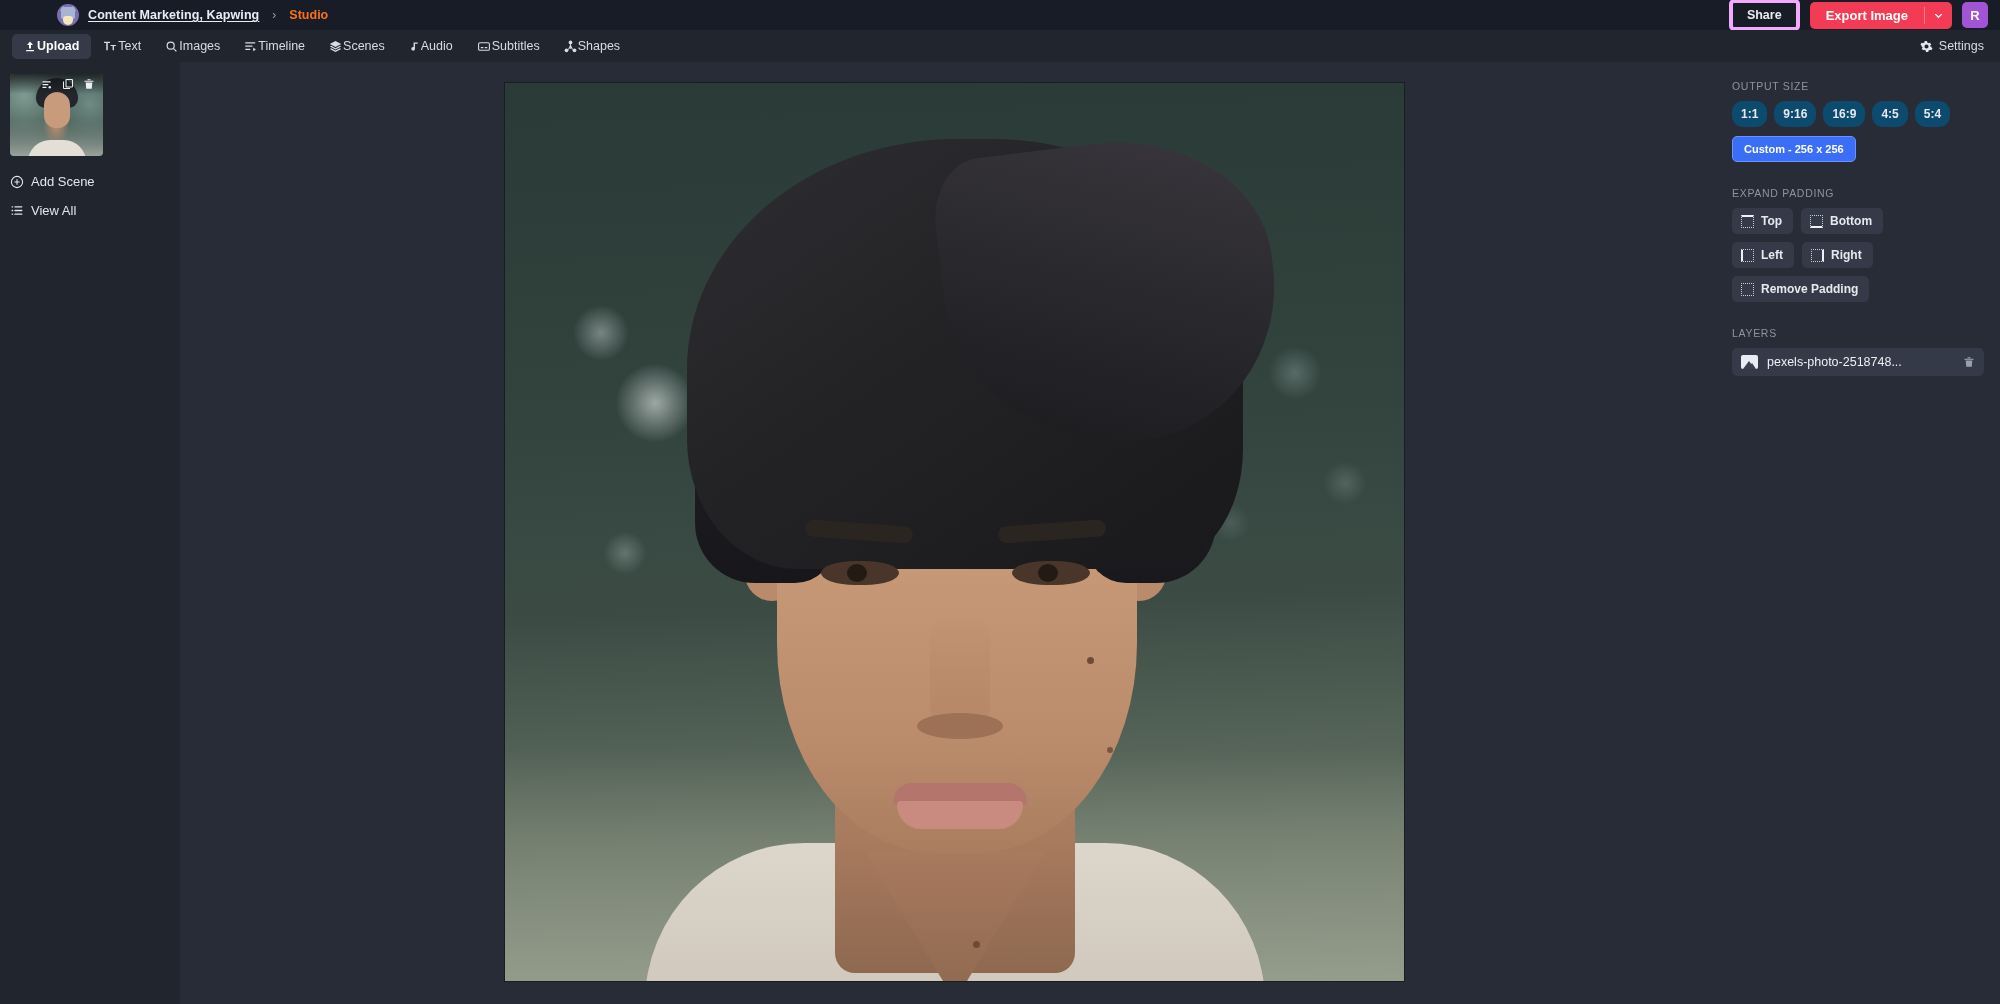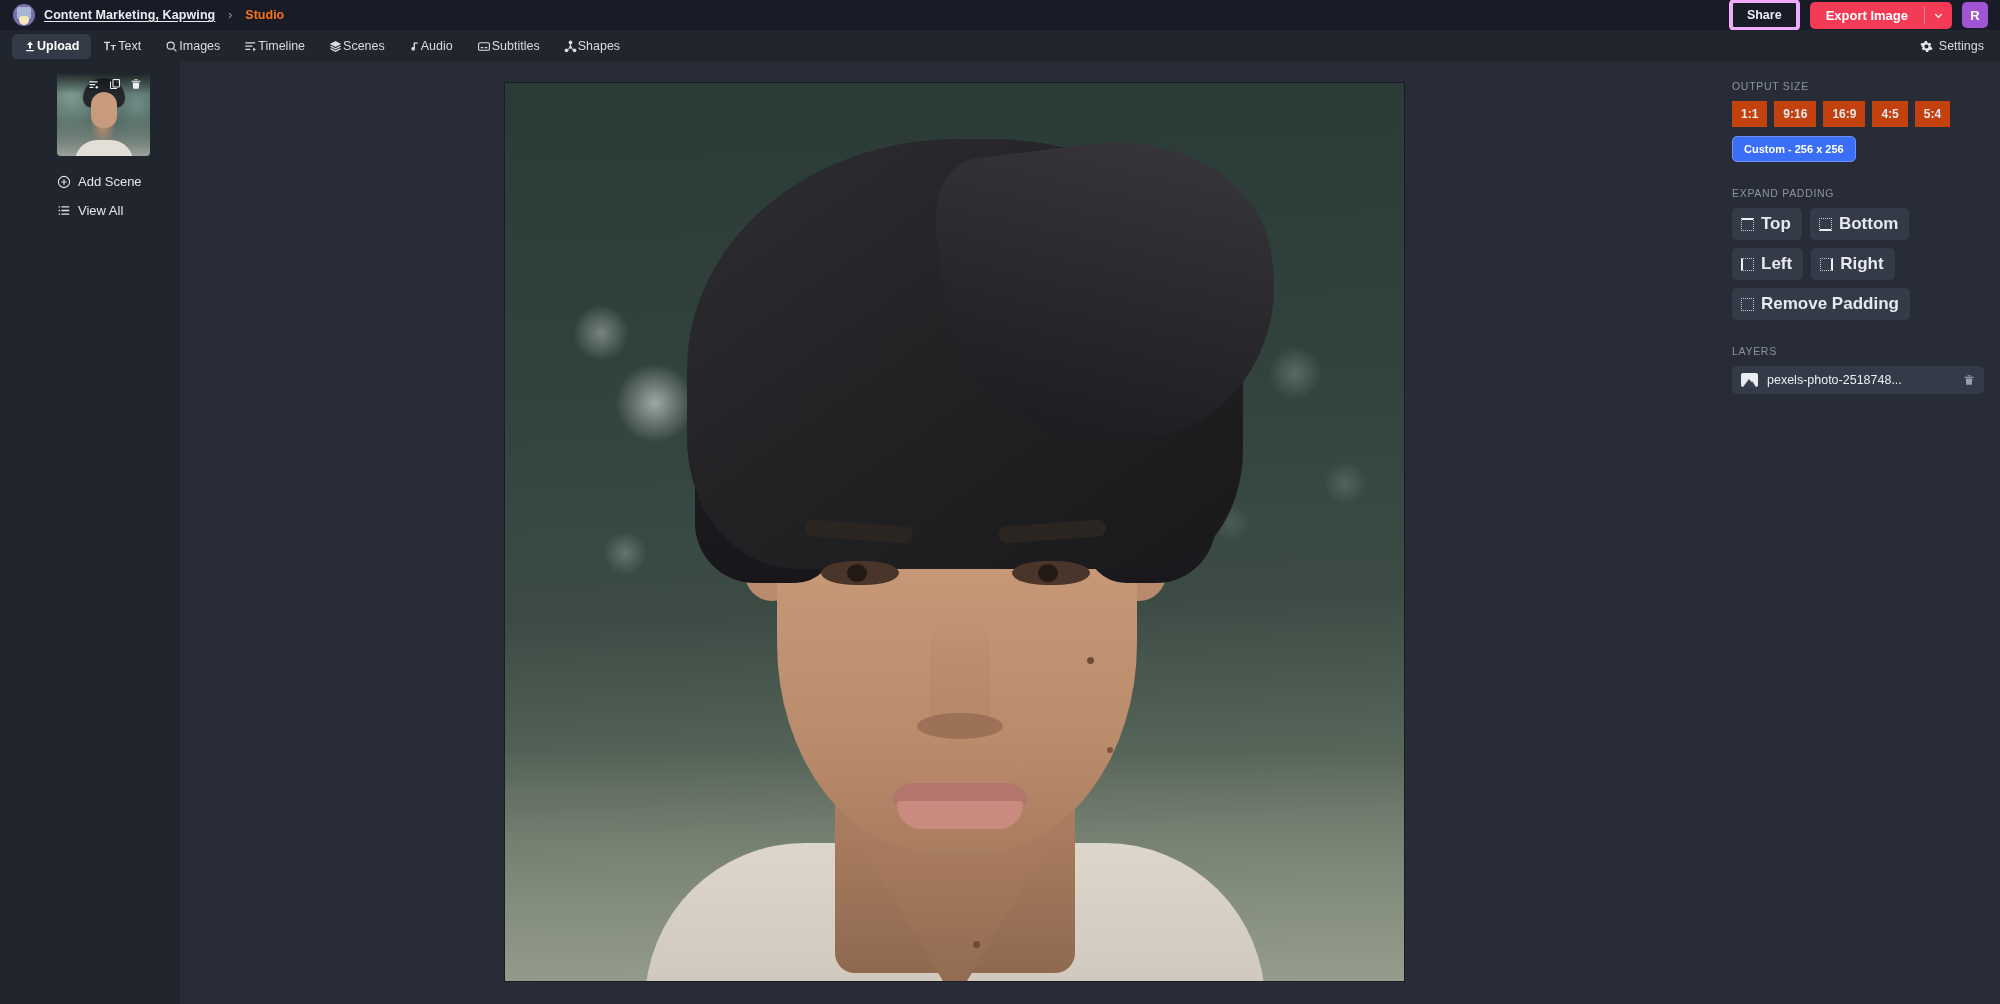--- a/index.html
+++ b/index.html
@@ -8,21 +8,21 @@
     background: #21252e;
     font-family: "Liberation Sans", sans-serif;
     overflow: hidden;
     color: #e8eaed;
   }
 
   
   .topbar {
     position: absolute; left: 0; top: 0; width: 2000px; height: 30px;
     background: #181c27;
-    display: flex; align-items: center;
+    display: flex; align-items: center; padding-left: 44px;
   }
   .brand-wrap { display: flex; align-items: center; gap: 9px; padding-left: 13px; }
   .avatar-logo {
     width: 22px; height: 22px; border-radius: 50%;
     background: #7c6fb0; position: relative; overflow: hidden; flex: none;
   }
   .avatar-logo .face {
     position: absolute; left: 4px; top: 3px; width: 14px; height: 12px;
     background: #a8b4d4; border-radius: 3px 3px 2px 2px;
   }
@@ -92,21 +92,21 @@
   .nav-item.active { background: #343a47; color: #fff; font-weight: 600; }
   .nav-right {
     margin-left: auto; display: flex; align-items: center; gap: 6px;
     padding-right: 16px; font-size: 12.5px; color: #d8dce4; cursor: pointer;
   }
   .ico { display: inline-flex; align-items: center; justify-content: center; flex: none; }
 
   
   .scenes-panel {
     position: absolute; left: 0; top: 62px; width: 180px; bottom: 0;
-    background: #21252e; padding: 12px 0 0 10px; margin-left: 47px;
+    background: #21252e; padding: 12px 0 0 10px;
   }
   .scene-thumb {
     position: relative; width: 93px; height: 82px; border-radius: 4px;
     overflow: hidden; background: #3a4a46; cursor: pointer;
   }
   .scene-thumb .photo-mini {
     position: absolute; inset: 0;
     background:
       radial-gradient(ellipse 34px 20px at 46px 22px, #2a2f33 0%, rgba(42,47,51,0) 70%),
       radial-gradient(ellipse 18px 26px at 46px 52px, #c08d6e 0%, rgba(192,141,110,0) 72%),
@@ -254,34 +254,34 @@
   .right-panel {
     position: absolute; right: 0; top: 62px; width: 282px; bottom: 0;
     background: #282c36; padding: 18px 16px 0 14px;
   }
   .sec-label {
     font-size: 10.5px; letter-spacing: .7px; color: #8c93a1;
     text-transform: uppercase; font-weight: 400; margin-bottom: 9px;
   }
   .ratio-row { display: flex; gap: 7px; margin-bottom: 9px; }
   .ratio-chip {
-    background: #c2410c; color: #e6e9ef; border: none; border-radius: 0;
+    background: #0c4a6e; color: #e6e9ef; border: none; border-radius: 11px;
     font-size: 12px; font-weight: 600; padding: 6px 9px; cursor: pointer;
     font-family: inherit; min-width: 34px;
   }
   .custom-chip {
     background: #3b6ef6; color: #fff; border: 1px solid #6d92ff; border-radius: 5px;
     font-size: 11px; font-weight: 600; padding: 6px 11px; cursor: pointer;
     font-family: inherit; display: inline-block;
   }
   .sec { margin-top: 25px; }
   .pad-row { display: flex; gap: 8px; margin-bottom: 8px; }
   .pad-btn {
     background: #343a47; color: #e6e9ef; border: none; border-radius: 5px;
-    font-size: 17px; font-weight: 600; padding: 6px 11px 6px 9px; cursor: pointer;
+    font-size: 12px; font-weight: 600; padding: 6px 11px 6px 9px; cursor: pointer;
     font-family: inherit; display: flex; align-items: center; gap: 7px;
   }
   .padsq {
     width: 13px; height: 13px; border: 1px dotted #c9ced8; flex: none;
     border-radius: 1px;
   }
   .padsq.top { border-top: 2px solid #eef1f6; }
   .padsq.bottom { border-bottom: 2px solid #eef1f6; }
   .padsq.left { border-left: 2px solid #eef1f6; }
   .padsq.right { border-right: 2px solid #eef1f6; }

